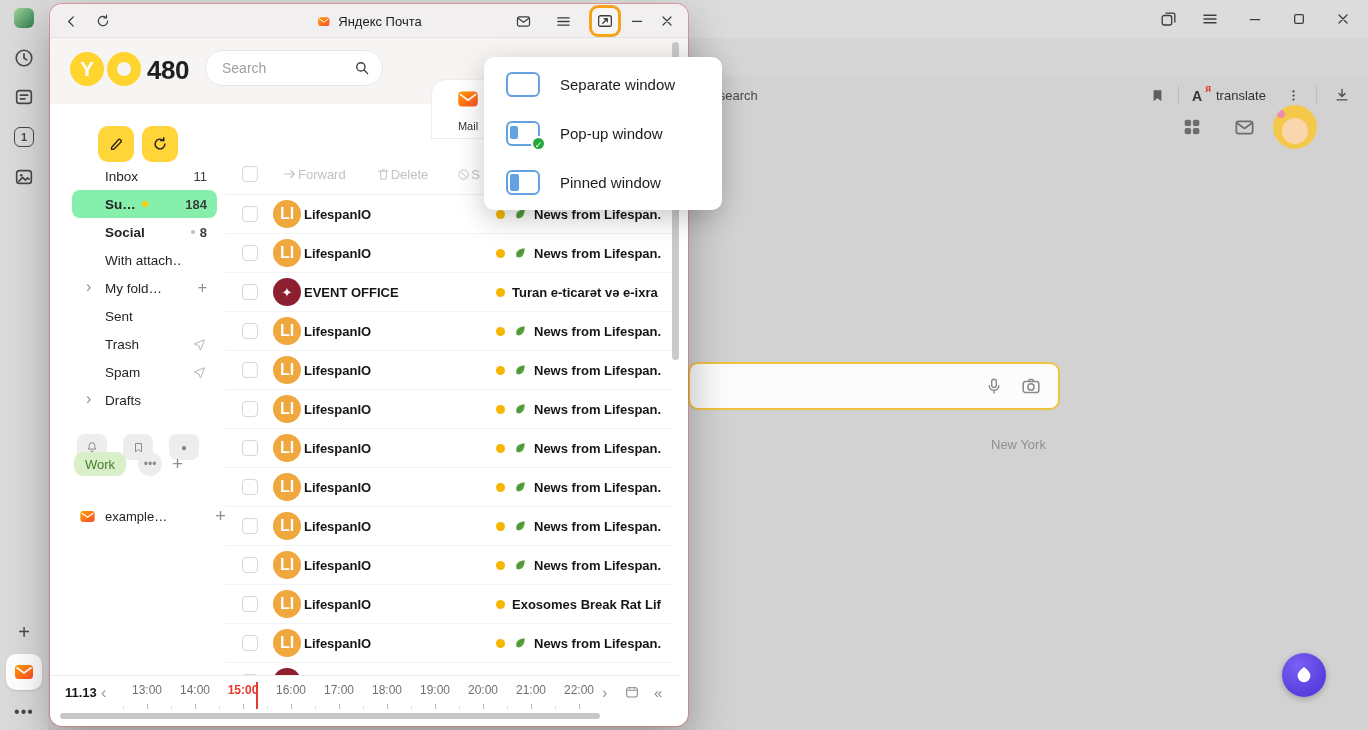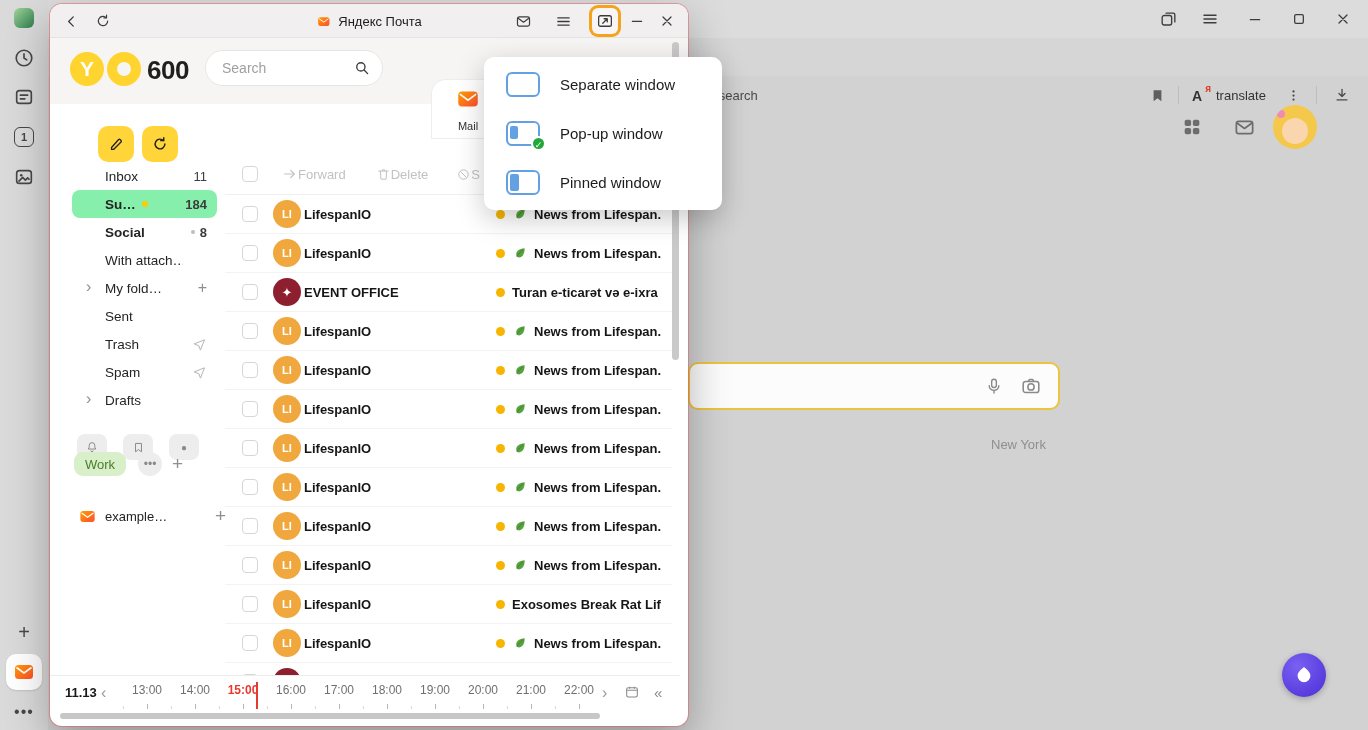--- a/index.html
+++ b/index.html
@@ -72,21 +72,21 @@
 .workpill{height:24px;border-radius:9px;background:#d9efc9;color:#4a7d2a;font-size:13px;display:flex;align-items:center;padding:0 11px}
 .dotscirc{width:24px;height:24px;border-radius:50%;background:#ededed;color:#8a8a8a;font-size:12px;display:flex;align-items:center;justify-content:center;margin-left:12px}
 .rowplus{font-size:19px;color:#8f8f8f;margin-left:10px}
 .acctrow{position:absolute;left:28px;top:500px;width:148px;height:24px;display:flex;align-items:center;gap:8px;font-size:13px;color:#242424}
 
 .pp-list{position:absolute;left:175px;top:150px;width:447px;height:521px;overflow:hidden;background:#fff}
 .mtoolbar{height:41px;display:flex;align-items:center;border-bottom:1px solid #f0f0f0;color:#c2c2c2;font-size:13px}
 .mtoolbar .grp{display:flex;align-items:center;}
 .cb{width:16px;height:16px;border:1.5px solid #d6d6d6;border-radius:4px;background:#fff;flex:none}
 .msg-row{height:39px;display:flex;align-items:center;border-bottom:1px solid #f3f3f3}
-.av{width:28px;height:28px;border-radius:50%;color:#fff;font-size:11px;font-weight:700;display:flex;align-items:center;justify-content:center;flex:none;margin-left:15px}
+.av{width:28px;height:28px;border-radius:50%;color:#fff;font-size:16px;font-weight:700;display:flex;align-items:center;justify-content:center;flex:none;margin-left:15px}
 .av.li{background:#f0a73d}
 .av.eo{background:#8e1f2f;font-size:13px}
 .msg-row .cb{margin-left:17px}
 .msender{margin-left:3px;width:186px;flex:none;font-size:13px;font-weight:700;color:#161616;white-space:nowrap;overflow:hidden}
 .ydot{width:9px;height:9px;border-radius:50%;background:#f7b500;flex:none;margin-left:6px}
 .leaf{margin-left:8px;flex:none}
 .msubject{margin-left:7px;font-size:13px;font-weight:700;color:#161616;white-space:nowrap;overflow:hidden;flex:1}
 
 .pp-timeline{position:absolute;left:0;right:8px;top:671px;height:37px;background:#fff;border-top:1px solid #ececec}
 .tl-date{position:absolute;left:15px;top:9px;font-size:13px;font-weight:700;color:#191919}
@@ -323,21 +323,21 @@
             </defs>
             <rect x="3" y="5" width="18" height="14" rx="3.5" fill="url(#g3)"></rect>
             <path d="M4.5 7.5l7.5 5.5 7.5-5.5" stroke="#fff" stroke-width="1.6" fill="none"></path>
           </svg>
         <span class="tl">Mail</span>
       </span>
     </div>
   </div>
   <span class="logo-y">Y</span>
   <span class="logo-o"></span>
-  <span class="logo-360">600</span>
+  <span class="logo-360">480</span>
   <div class="pp-search">
     <input type="text" placeholder="Search" style="">
     <span class="mag">
       <svg width="18" height="18" viewBox="0 0 24 24">
           <circle cx="10.5" cy="10.5" r="5.5" stroke="#3a3a3a" stroke-width="1.8" fill="none"></circle>
           <path d="M14.8 14.8l4.7 4.7" stroke="#3a3a3a" stroke-width="1.8" stroke-linecap="round"></path>
         </svg>
     </span>
   </div>
 

